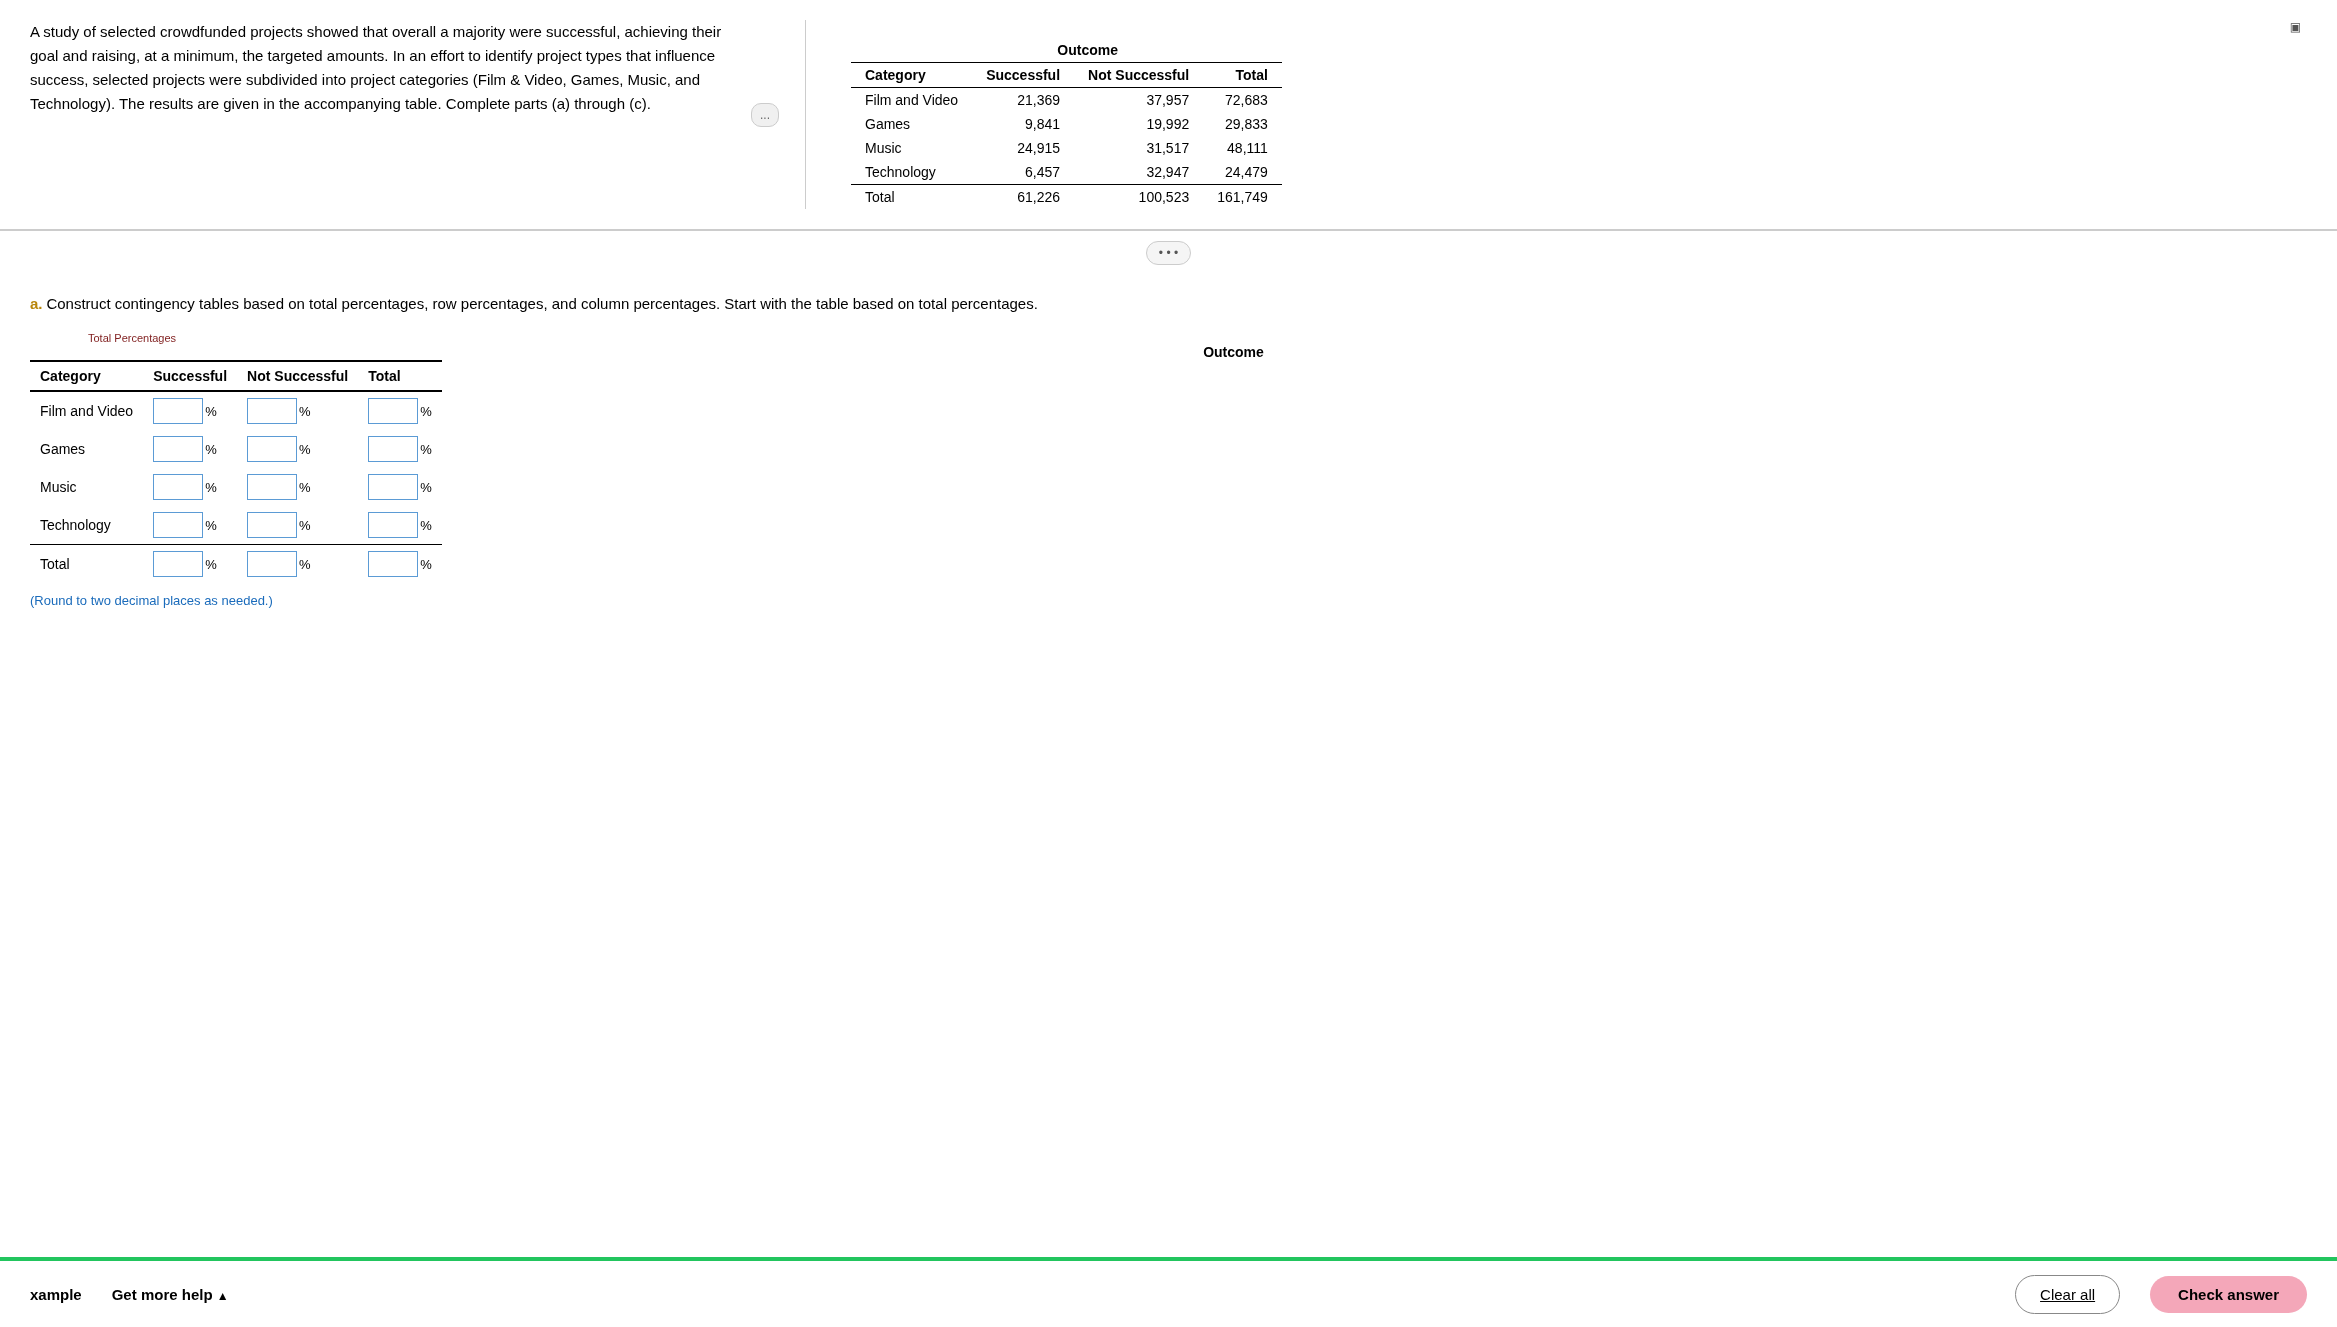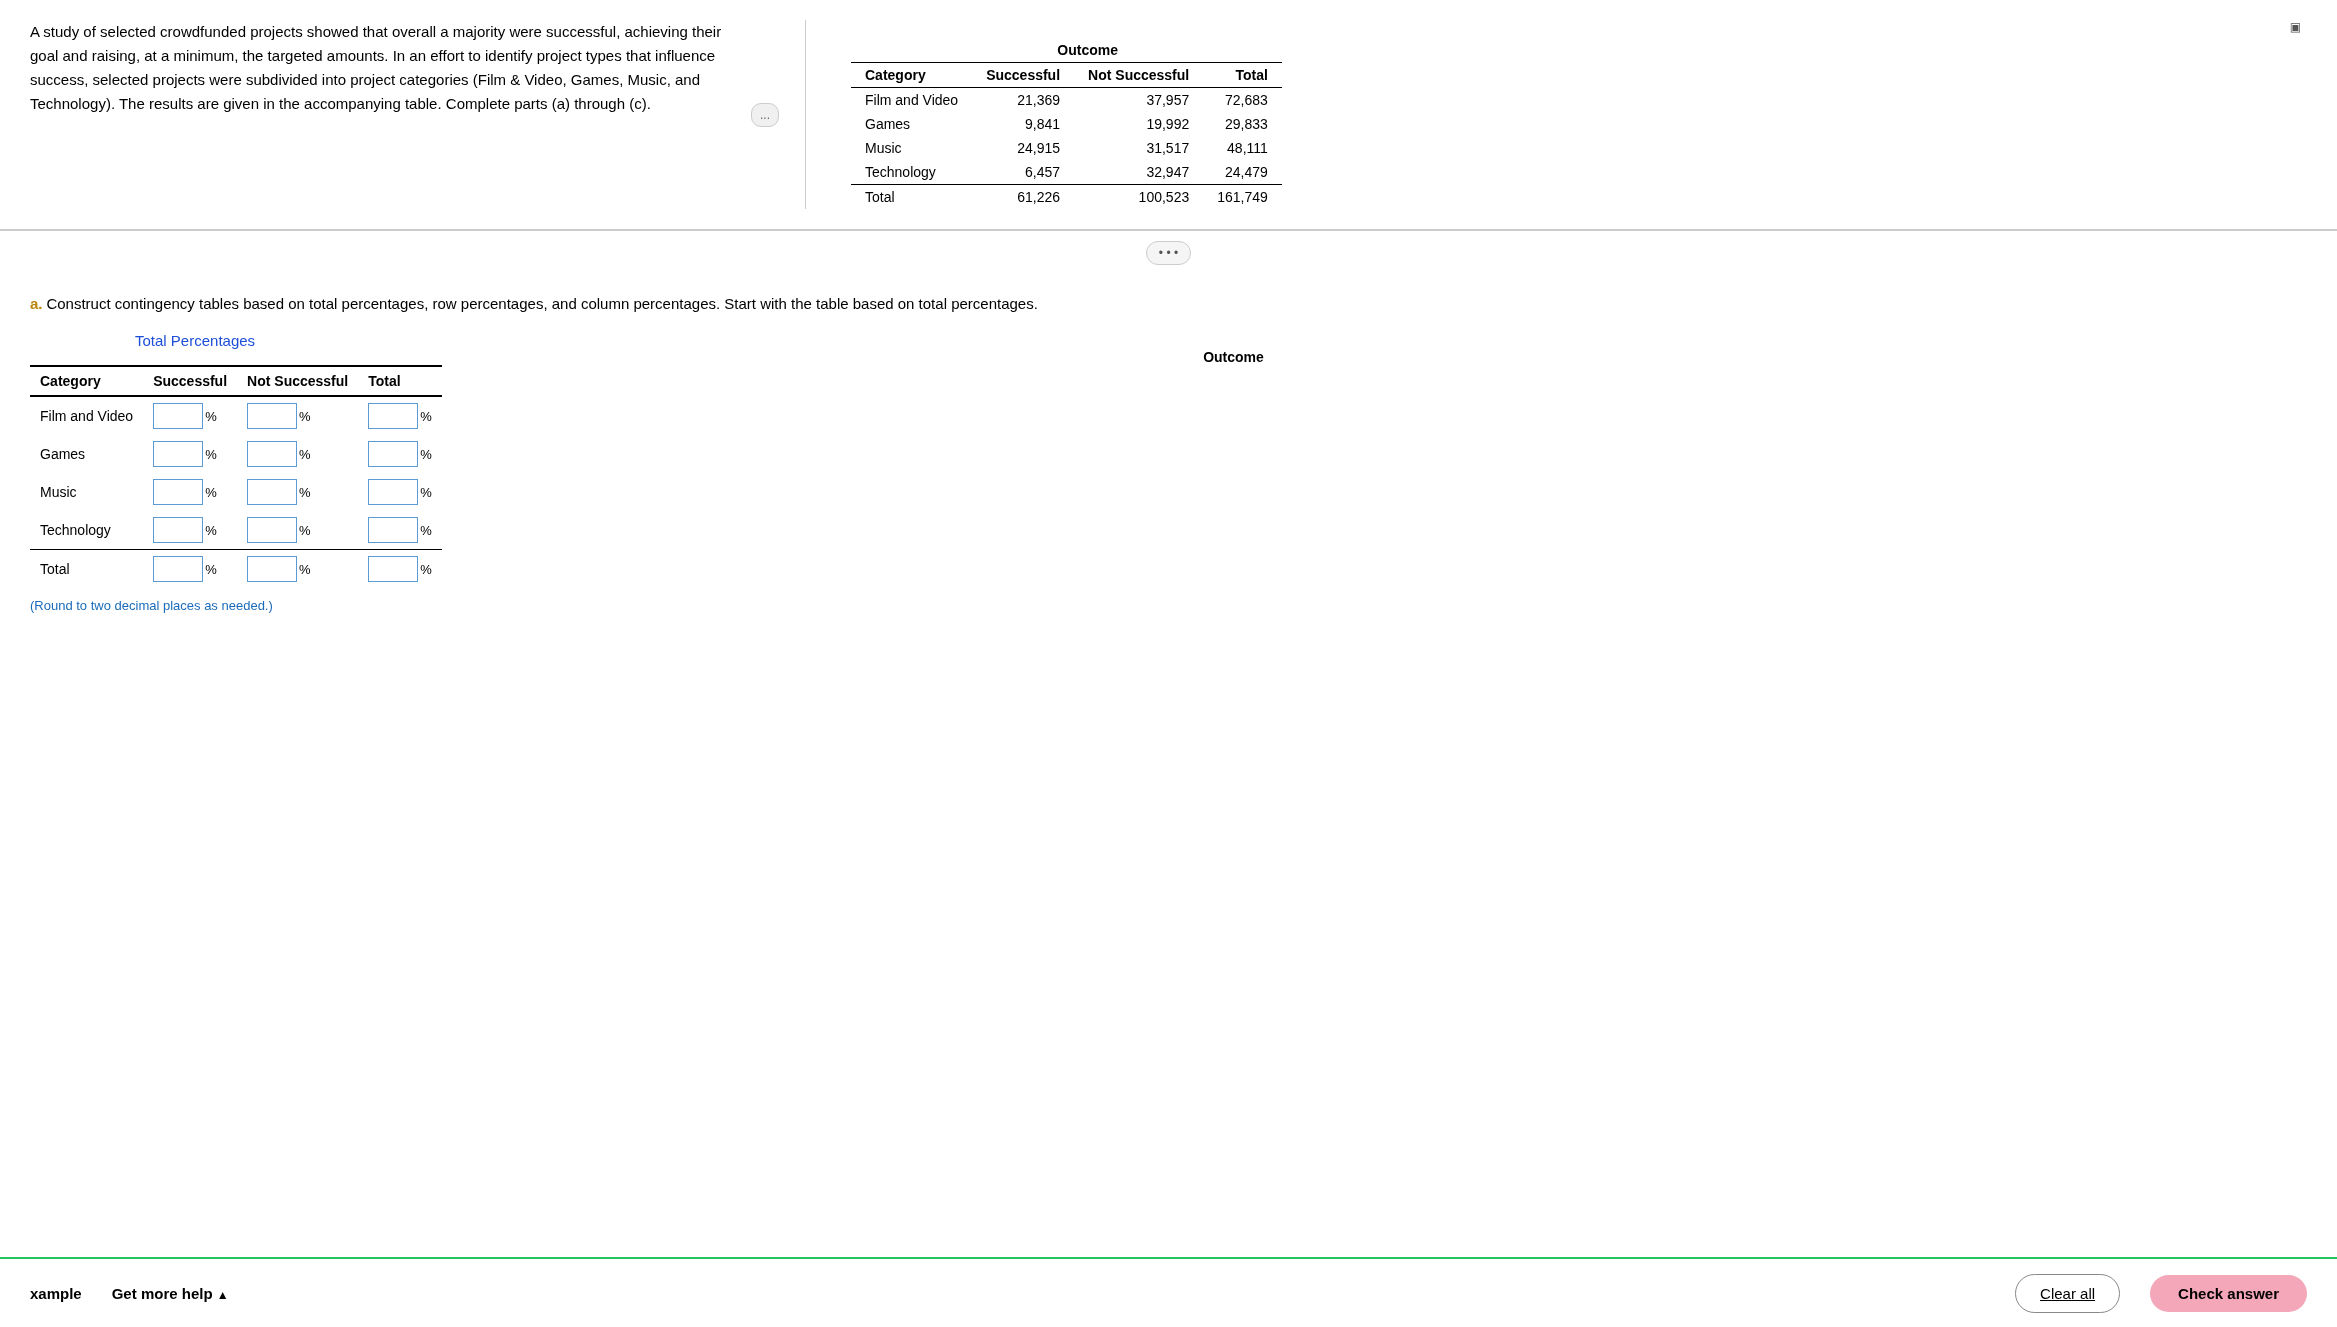--- a/index.html
+++ b/index.html
@@ -113,24 +113,24 @@
       font-size: 15px;
       color: #b8860b;
     }
 
     .question-text {
       font-size: 15px;
       display: inline;
     }
 
     .total-percentages-title {
-      font-size: 15px;
-      color: #1d4ed8;
+      font-size: 11px;
+      color: #7f1d1d;
       margin-top: 20px;
-      margin-left: 105px;
+      margin-left: 58px;
     }
 
     .outcome-label {
       font-size: 14px;
       font-weight: bold;
       text-align: center;
       margin-left: 130px;
     }
 
     .answer-table-container {
@@ -183,21 +183,21 @@
       margin-top: 10px;
       margin-left: 0;
     }
 
     .footer {
       position: fixed;
       bottom: 0;
       left: 0;
       right: 0;
       background: #fff;
-      border-top: 2px solid #22c55e;
+      border-top: 4px solid #22c55e;
       display: flex;
       align-items: center;
       padding: 16px 30px;
       gap: 30px;
       height: 70px;
     }
 
     .footer-example {
       font-weight: bold;
       font-size: 15px;

